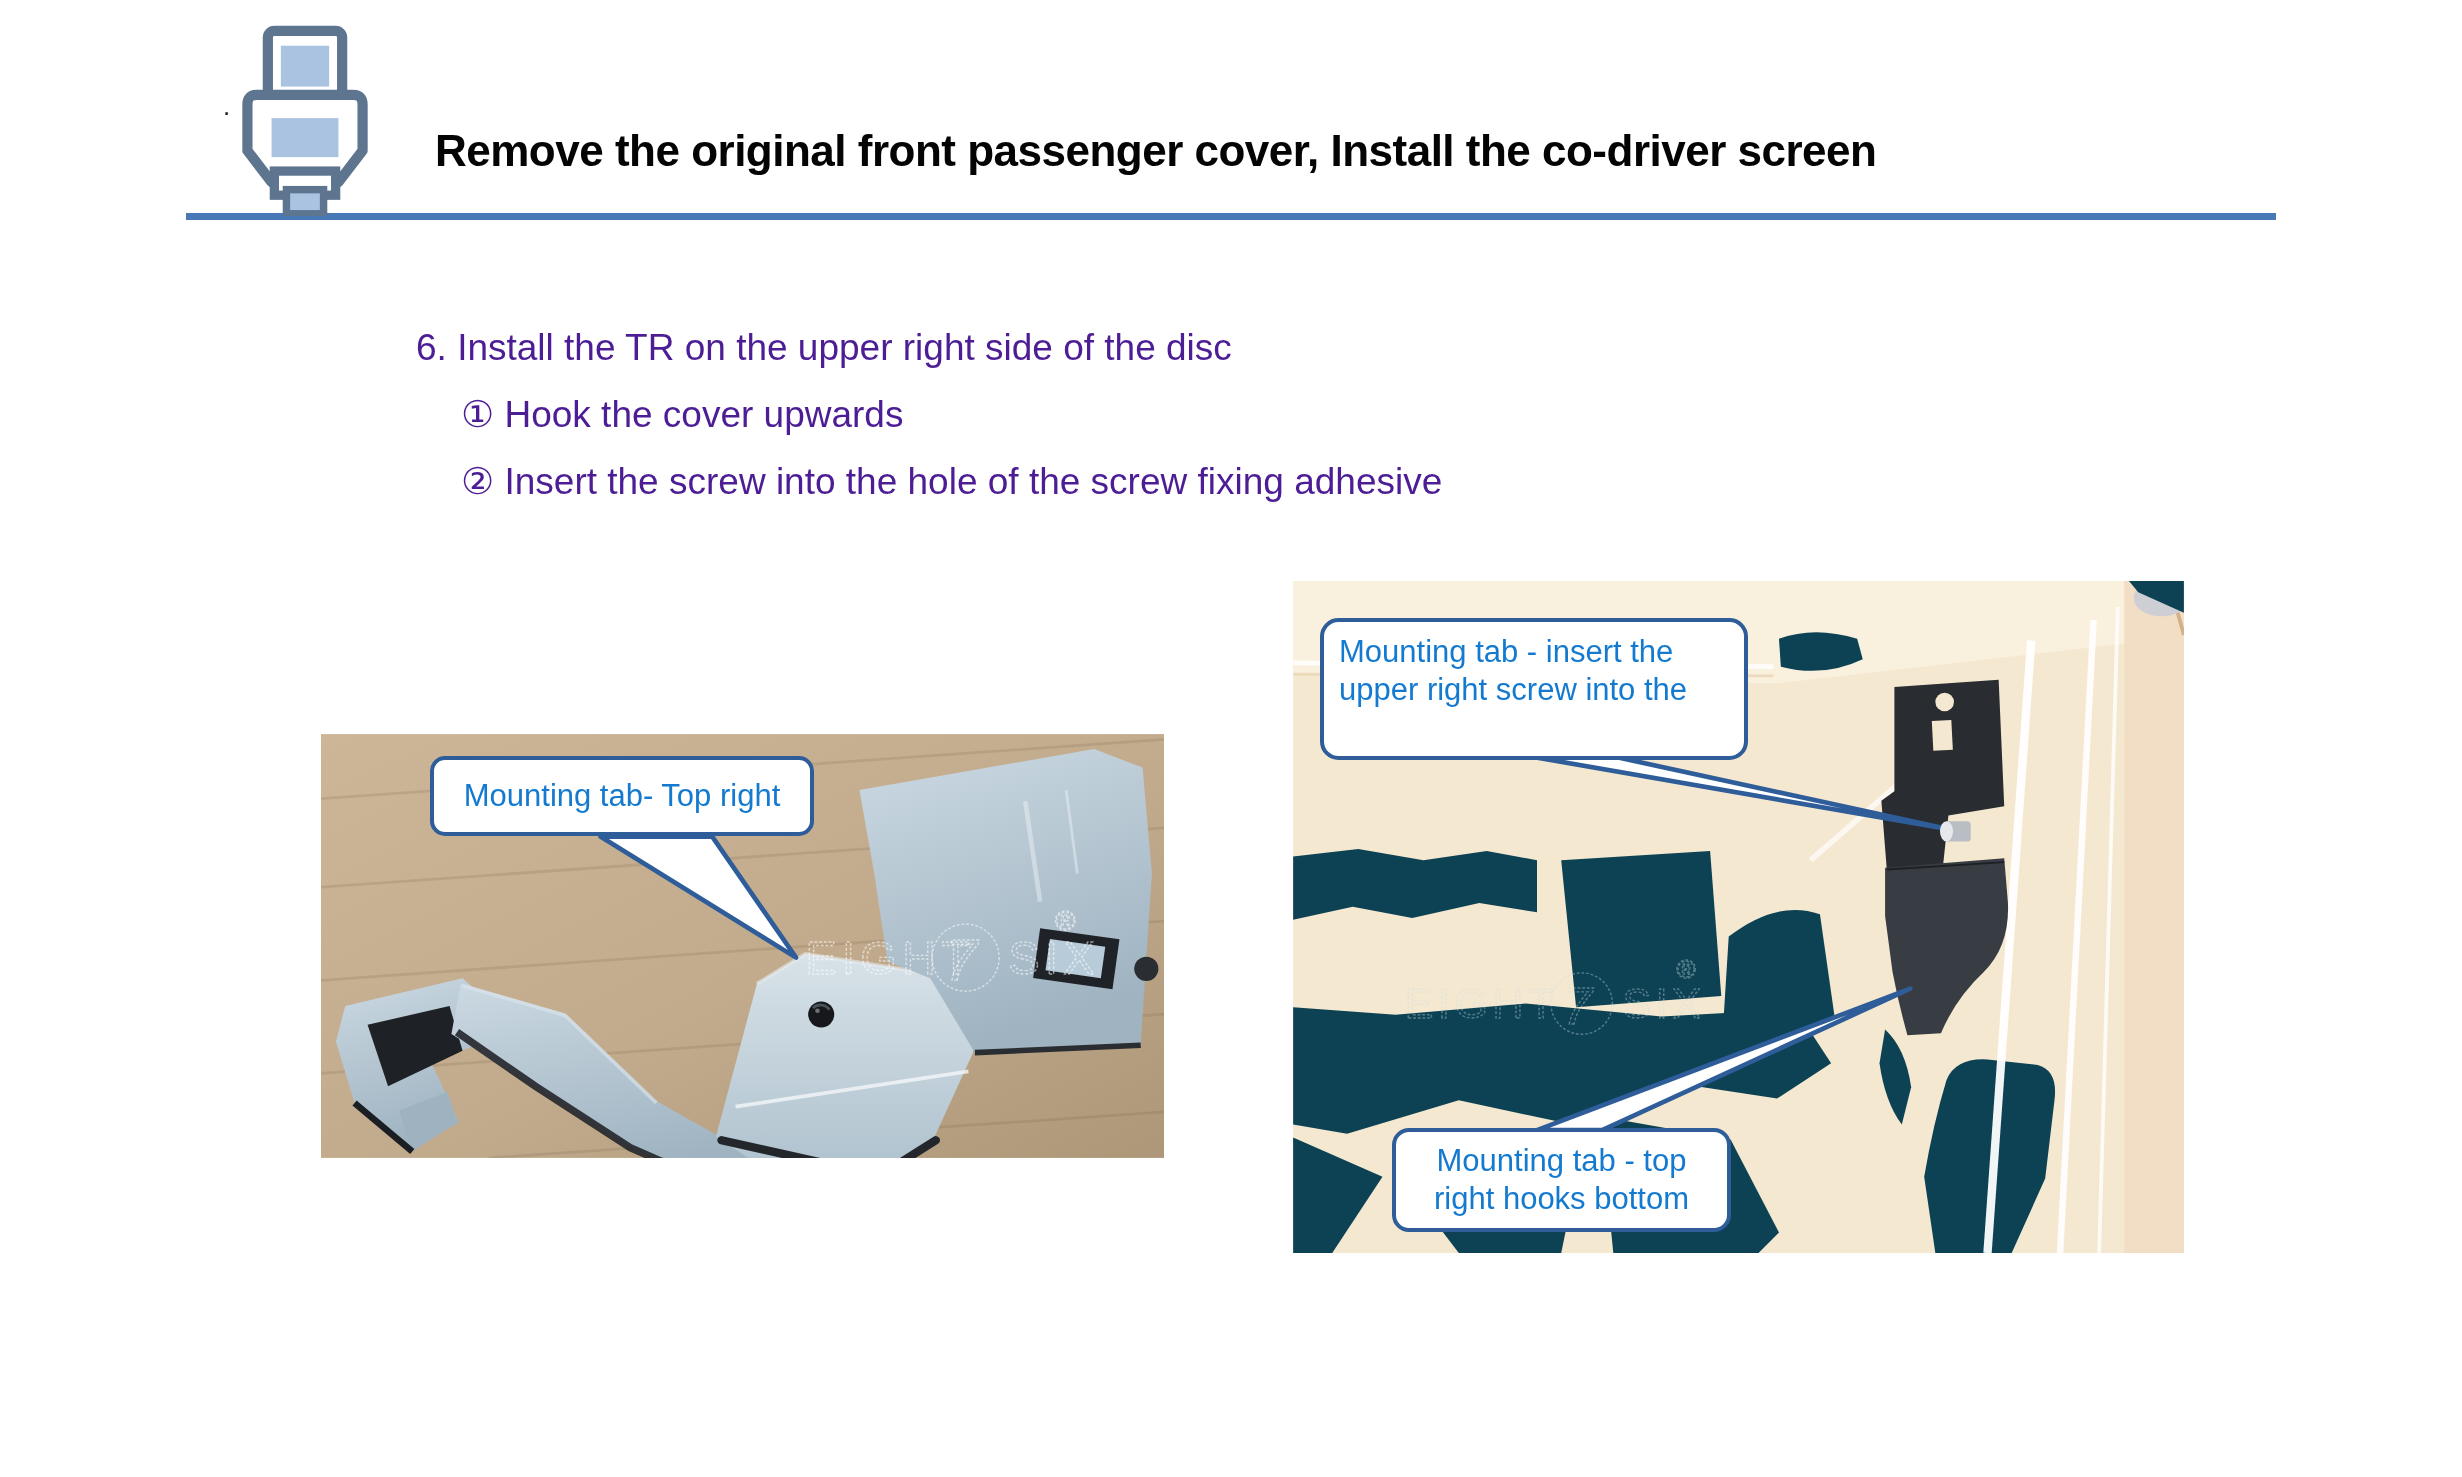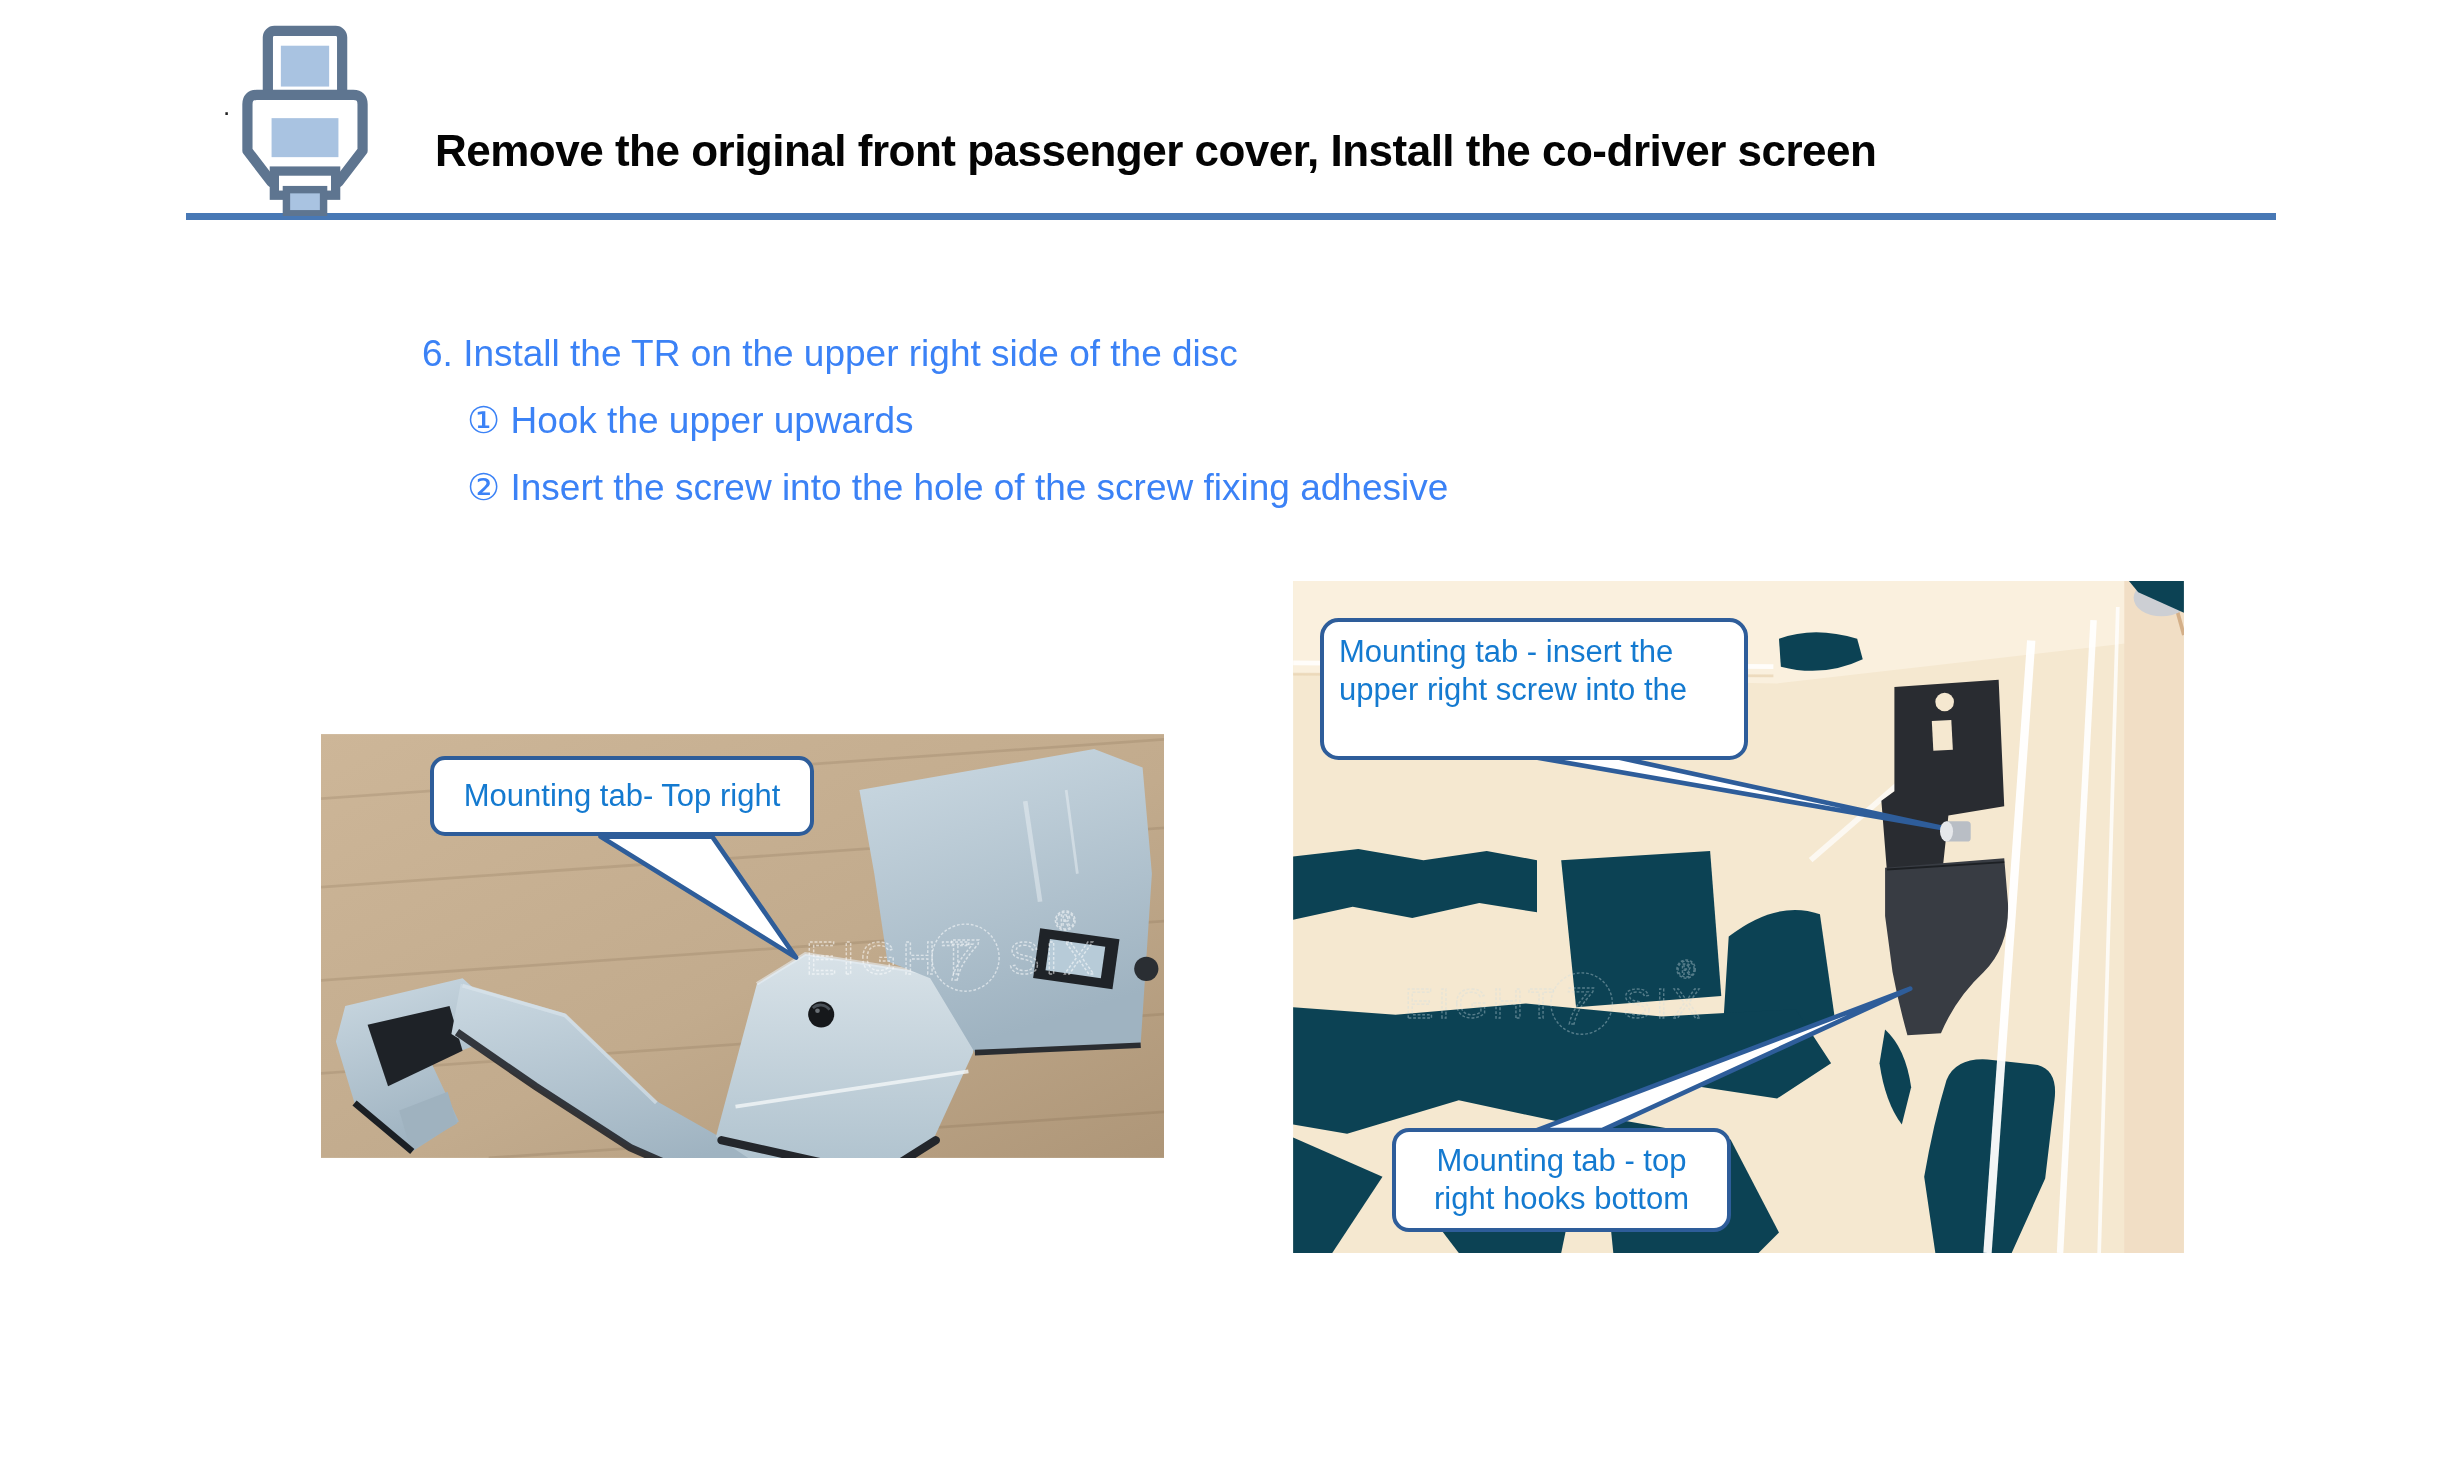--- a/index.html
+++ b/index.html
@@ -7,21 +7,21 @@
         font-family:"Liberation Sans","DejaVu Sans",sans-serif;}
 
   
   .stray-dot{position:absolute;left:223px;top:93px;font-size:26px;color:#222;line-height:1;}
   .header-icon{position:absolute;left:240px;top:24px;width:130px;height:192px;z-index:3;}
   .page-title{position:absolute;left:421px;top:112px;margin:14px;font-size:44px;font-weight:bold;
               color:#040404;letter-spacing:-0.5px;white-space:nowrap;}
   .divider{position:absolute;left:186px;top:213px;width:2090px;height:6.5px;background:#4878B5;z-index:2;}
 
   
-  .instr{position:absolute;margin:6px;font-size:37px;color:#3b82f6;white-space:nowrap;line-height:1.2;}
+  .instr{position:absolute;margin:0;font-size:37px;color:#4c1d95;white-space:nowrap;line-height:1.2;}
   .instr.step{left:416px;top:326px;}
   .instr.sub1{left:461px;top:393px;}
   .instr.sub2{left:461px;top:460px;}
   .instr.note{left:459px;top:527px;}
 
   
   .figure{position:absolute;overflow:hidden;}
   .figure-left{left:321px;top:734px;width:843px;height:424px;}
   .figure-right{left:1293px;top:581px;width:891px;height:672px;}
   .figure svg{position:absolute;left:0;top:0;}
@@ -54,21 +54,21 @@
     <path d="M18,76 H122 Q132,76 132,86 V136 L106,170 H34 L8,136 V86 Q8,76 18,76 Z" fill="#ffffff" stroke="#5E7590" stroke-width="11" stroke-linejoin="round"></path>
     <rect x="34" y="101" width="72" height="42" fill="#A9C3E1"></rect>
     <rect x="37" y="158" width="66" height="26" fill="#ffffff" stroke="#5E7590" stroke-width="10"></rect>
     <rect x="50" y="178" width="40" height="26" fill="#A9C3E1" stroke="#5E7590" stroke-width="8"></rect>
   </svg>
 
   <h1 class="page-title">Remove the original front passenger cover, Install the co-driver screen</h1>
   <div class="divider"></div>
 
   <p class="instr step">6. Install the TR on the upper right side of the disc</p>
-  <p class="instr sub1">① Hook the upper upwards</p>
+  <p class="instr sub1">① Hook the cover upwards</p>
   <p class="instr sub2">② Insert the screw into the hole of the screw fixing adhesive</p>
 
   <div class="figure figure-left">
     <svg width="843" height="424" viewBox="0 0 905 455">
       <defs>
         <linearGradient id="cardb" x1="0" y1="0" x2="1" y2="1">
           <stop offset="0" stop-color="#CDB698"></stop>
             <stop offset="0.55" stop-color="#C2AB8D"></stop>
             <stop offset="1" stop-color="#AE9678"></stop>
         </linearGradient>

